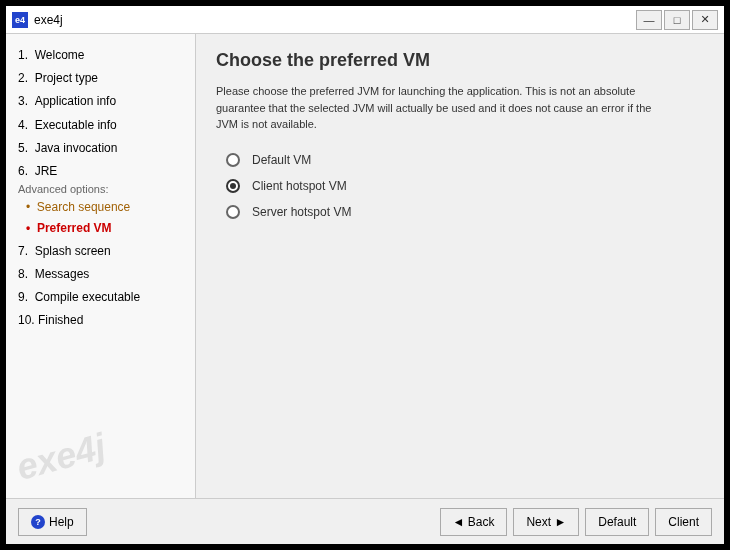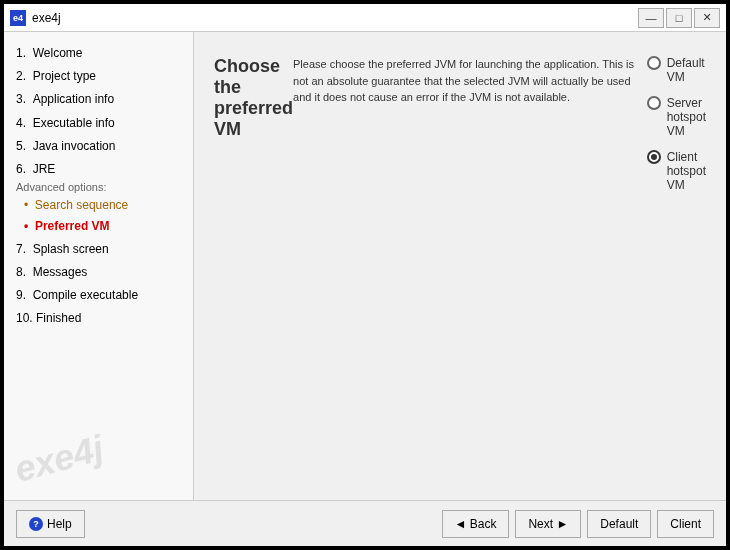--- a/index.html
+++ b/index.html
@@ -11,21 +11,21 @@
       justify-content: center;
       align-items: center;
       width: 730px;
       height: 550px;
       overflow: hidden;
     }
     .window {
       width: 730px;
       height: 550px;
       background: #f0f0f0;
-      border: 4px solid #000000;
+      border: 6px solid #000000;
       display: flex;
       flex-direction: column;
     }
     .title-bar {
       background: #fff;
       border-bottom: 1px solid #ccc;
       display: flex;
       align-items: center;
       padding: 4px 6px;
       height: 28px;
@@ -113,24 +113,24 @@
       cursor: pointer;
       line-height: 1.6;
     }
     .nav-sub-item.active {
       font-weight: bold;
       color: #cc0000;
     }
 
     .content-area {
       flex: 1;
-      padding: 24px 20px;
-      background: #f0f0f0;
-      display: flex;
-      flex-direction: row;
+      padding: 16px 20px;
+      background: #f0f0f0;
+      display: flex;
+      flex-direction: column;
     }
     .page-title {
       font-size: 18px;
       font-weight: bold;
       color: #333;
       margin-bottom: 12px;
       border-bottom: none;
     }
     .description {
       font-size: 11px;
@@ -140,21 +140,21 @@
       max-width: 460px;
     }
     .options-group {
       display: flex;
       flex-direction: column;
       gap: 12px;
       margin-left: 10px;
     }
     .radio-option {
       display: flex;
-      gap: 6px;
+      gap: 12px;
       cursor: pointer;
     }
     .radio-input {
       width: 14px;
       height: 14px;
       border-radius: 50%;
       border: 2px solid #666;
       display: flex;
       align-items: center;
       justify-content: center;
@@ -259,30 +259,30 @@
       <div class="description">Please choose the preferred JVM for launching the application. This is not an absolute guarantee that the selected JVM will actually be used and it does not cause an error if the JVM is not available.</div>
 
       <div class="options-group">
 
         <label class="radio-option">
           <div class="radio-input"></div>
           <span class="radio-label">Default VM</span>
         </label>
 
         <label class="radio-option">
-          <div class="radio-input"></div>
-          <span class="radio-label">Server hotspot VM</span>
-        </label>
-
-        <label class="radio-option">
           <div class="radio-input checked">
             <div class="radio-dot"></div>
           </div>
           <span class="radio-label">Client hotspot VM</span>
         </label>
+
+        <label class="radio-option">
+          <div class="radio-input"></div>
+          <span class="radio-label">Server hotspot VM</span>
+        </label>
       </div>
     </div>
   </div>
 
   <div class="bottom-bar">
     <button class="btn btn-help">
       <div class="help-icon-circle">?</div>
       <span>Help</span>
     </button>
     <div class="spacer"></div>

